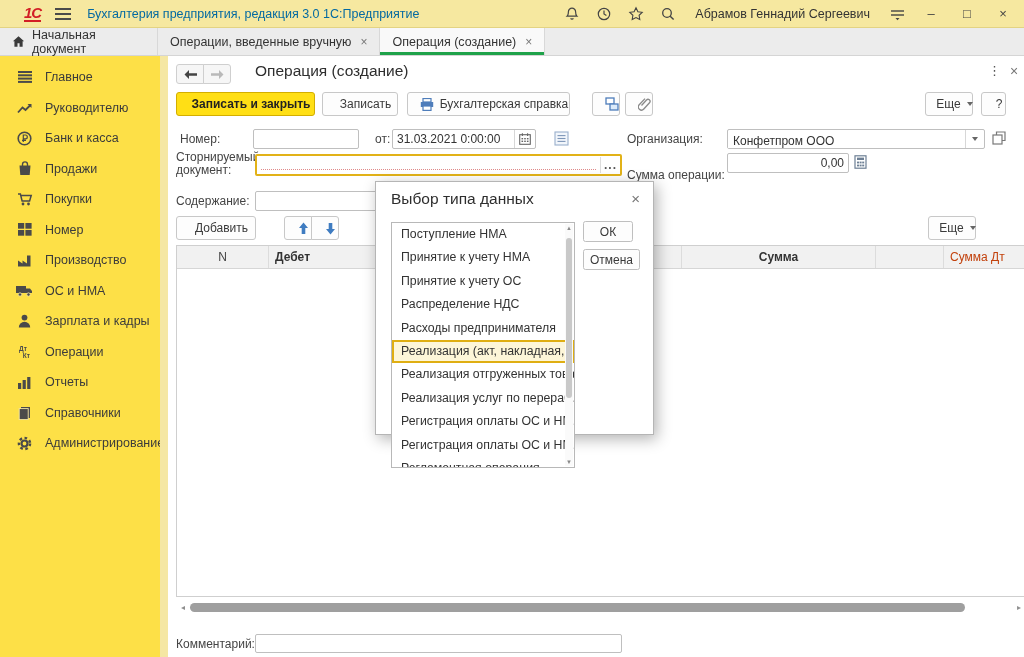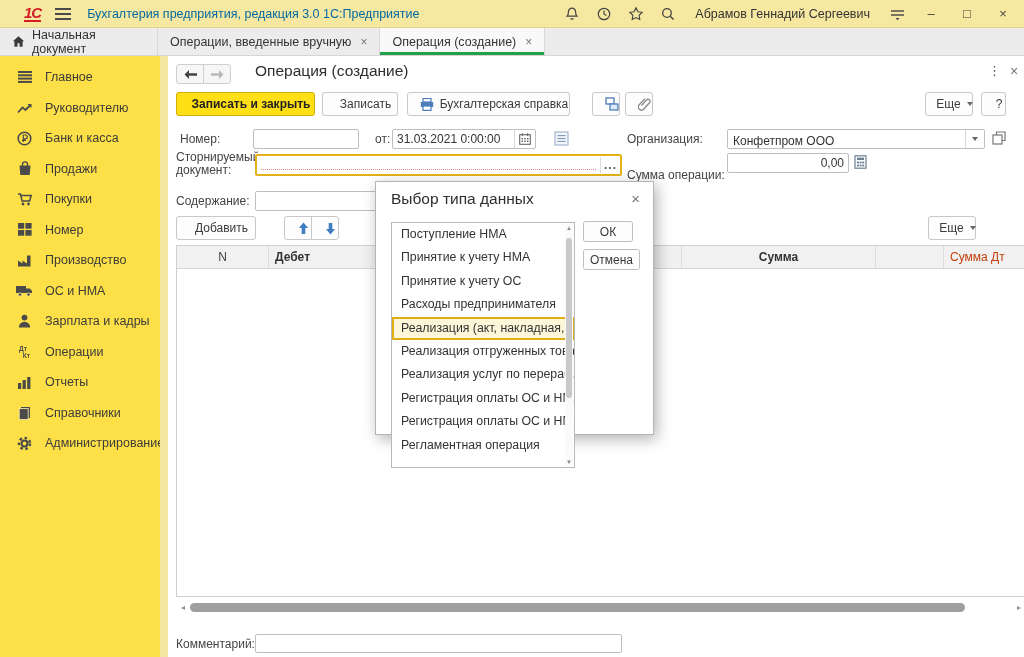--- a/index.html
+++ b/index.html
@@ -414,20 +414,21 @@
   </div>
 </div>
 
 <div class="dialog">
   <span class="dtitle">Выбор типа данных</span>
   <span class="dclose">×</span>
   <div class="dlist">
     <div class="dli">Поступление НМА</div>
     <div class="dli">Принятие к учету НМА</div>
     <div class="dli">Принятие к учету ОС</div>
+    <div class="dli">Распределение НДС</div>
     <div class="dli">Расходы предпринимателя</div>
     <div class="dli sel">Реализация (акт, накладная, У...</div>
     <div class="dli">Реализация отгруженных това...</div>
     <div class="dli">Реализация услуг по перераб...</div>
     <div class="dli">Регистрация оплаты ОС и НМ...</div>
     <div class="dli">Регистрация оплаты ОС и НМ...</div>
     <div class="dli">Регламентная операция</div>
     <div class="vsb">
       <span class="ar" style="top:1px;">▲</span>
       <span class="th" style="top:14px; height:160px;"></span>

